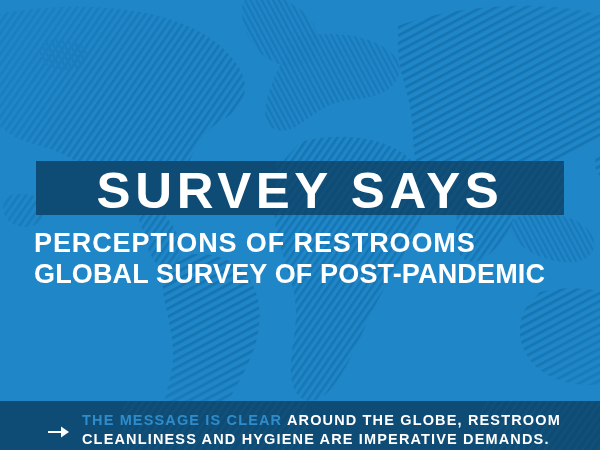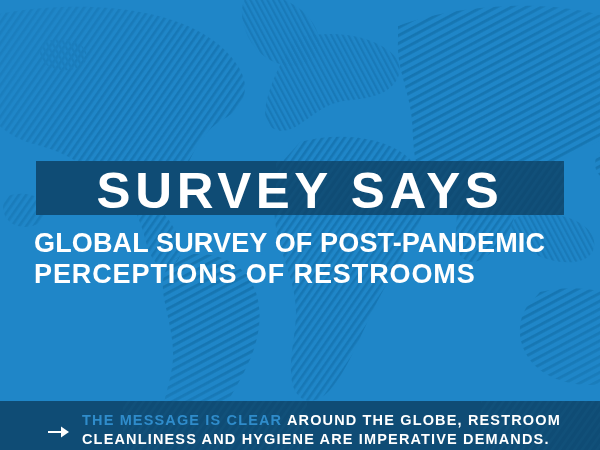--- a/index.html
+++ b/index.html
@@ -219,22 +219,22 @@
           <rect width="6" height="6" fill="none"></rect>
           <rect width="2.6" height="6" fill="#14557f"></rect>
         </pattern>
       </defs>
       <rect x="240" y="0" width="288" height="61" fill="url(#barHatch)"></rect>
     </svg>
     <span class="title-text">SURVEY SAYS</span>
   </div>
 
   <div class="subtitle">
+    <span class="subtitle-line l2">PERCEPTIONS OF RESTROOMS</span>
     <span class="subtitle-line l1">GLOBAL SURVEY OF POST-PANDEMIC</span>
-    <span class="subtitle-line l2">PERCEPTIONS OF RESTROOMS</span>
   </div>
 
   <div class="banner">
     <svg class="banner-hatch" viewBox="0 0 600 58" preserveAspectRatio="none" aria-hidden="true">
       <defs>
         <pattern id="bannerHatch" width="6" height="6" patternUnits="userSpaceOnUse" patternTransform="rotate(35)">
           <rect width="6" height="6" fill="none"></rect>
           <rect width="2.6" height="6" fill="#14557f"></rect>
         </pattern>
       </defs>

